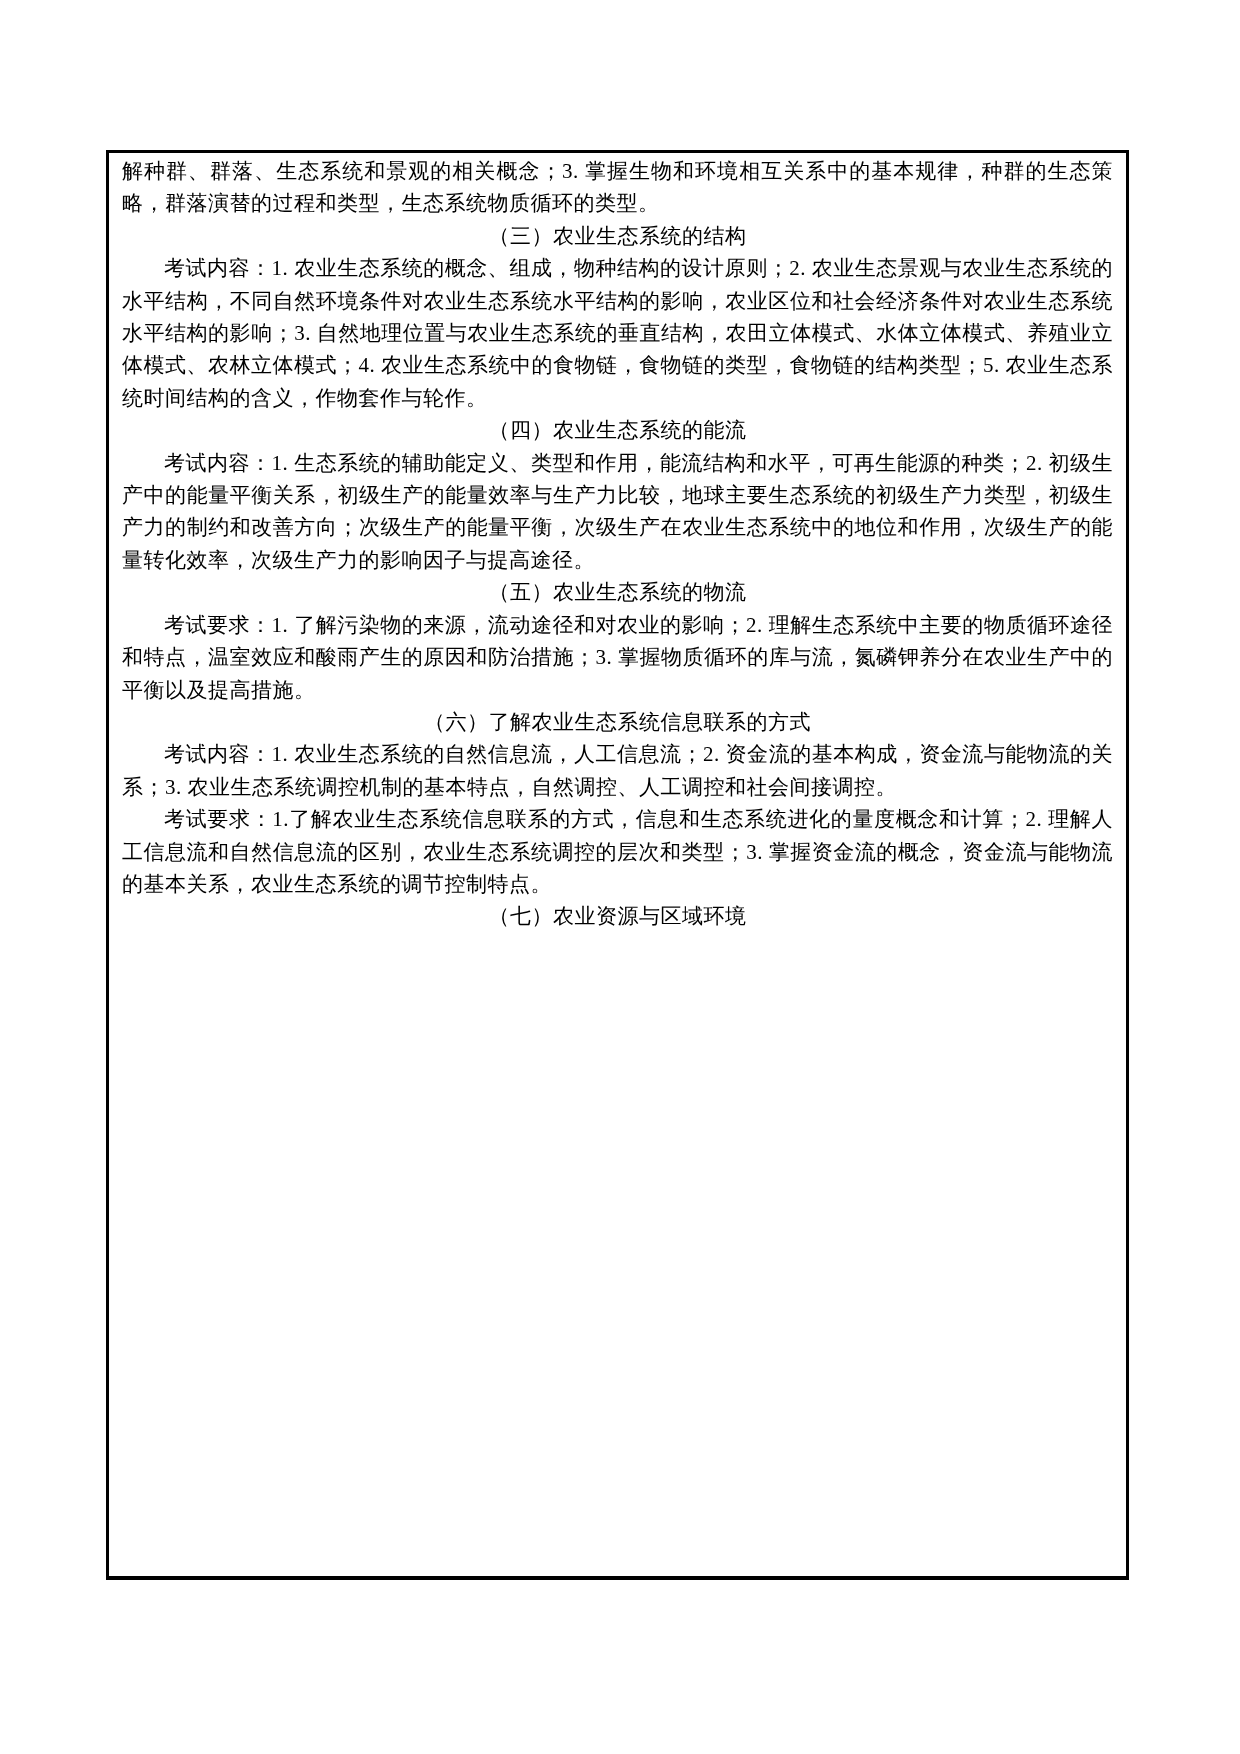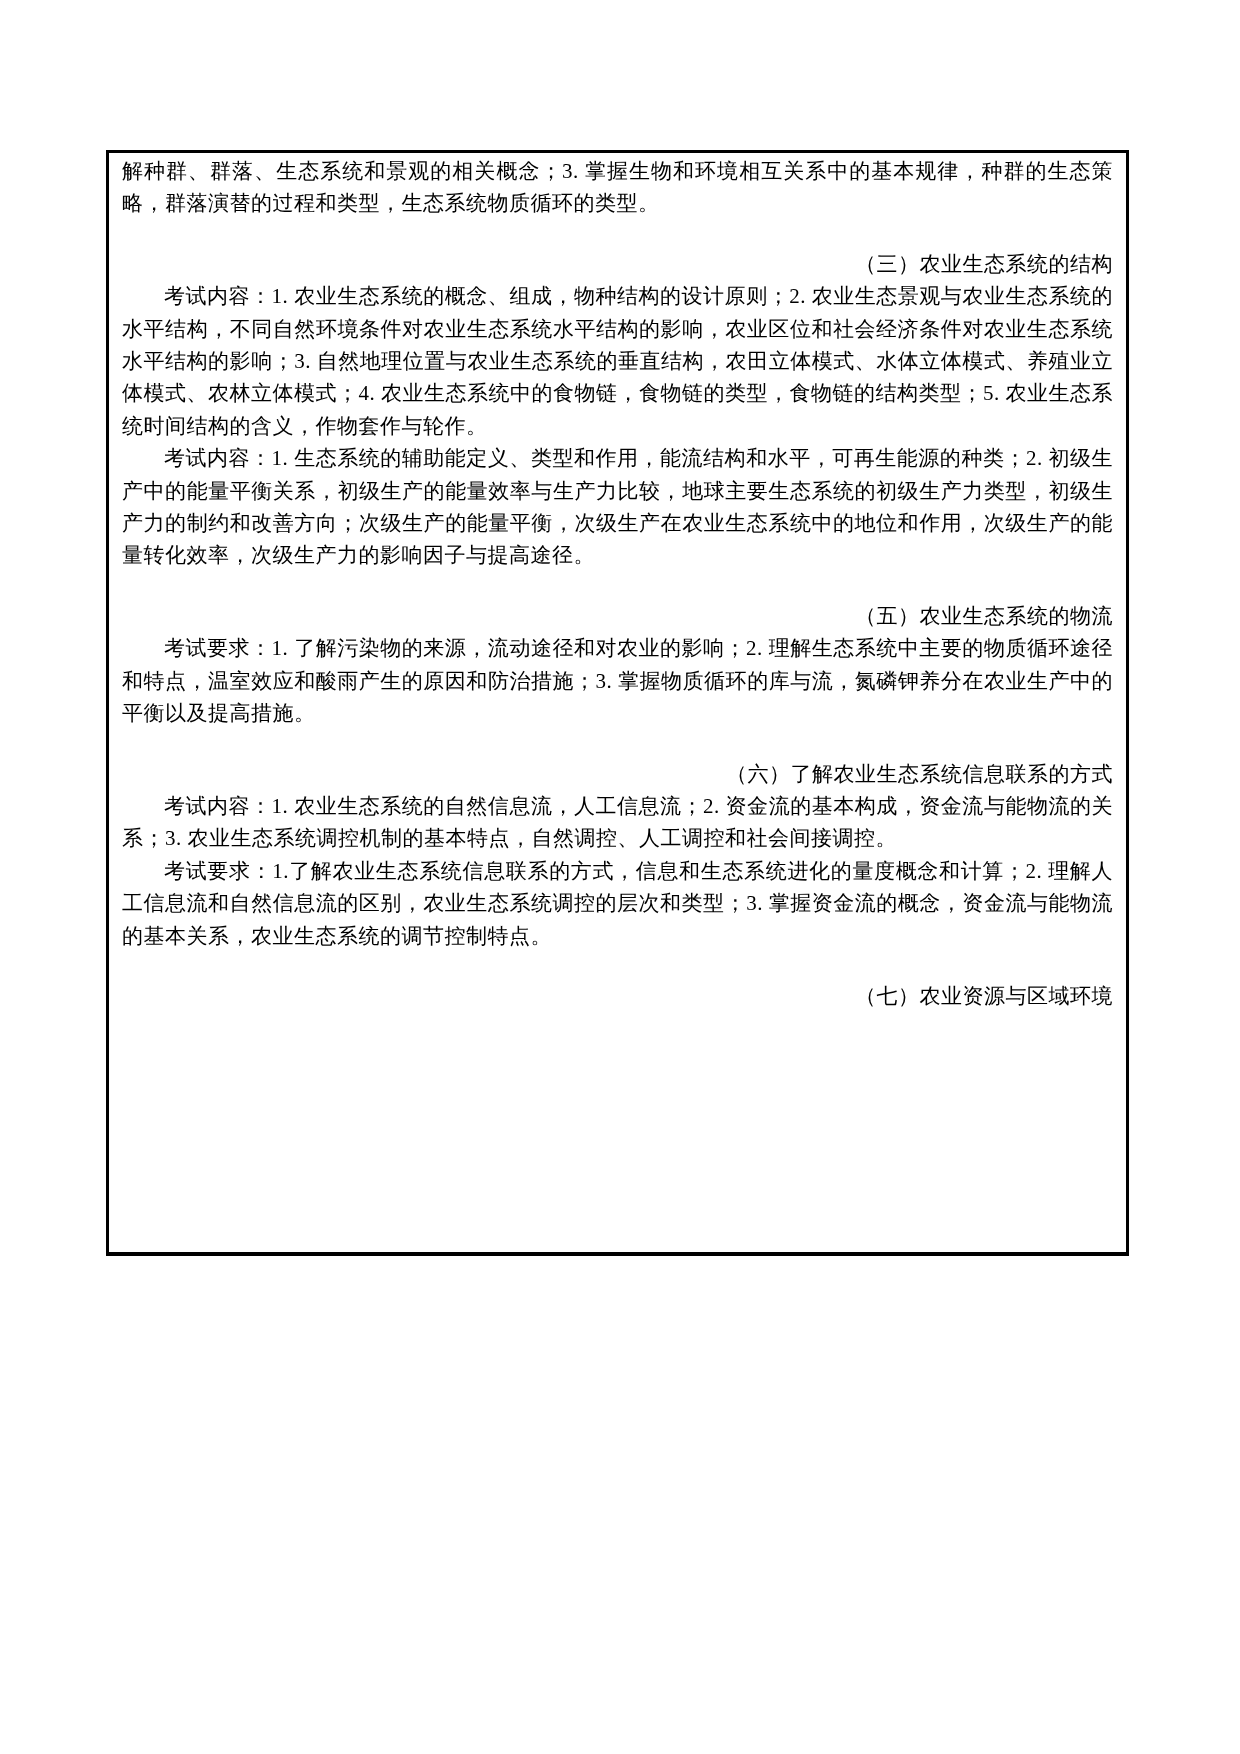--- a/index.html
+++ b/index.html
@@ -14,21 +14,21 @@
     background: #ffffff;
     overflow: hidden;
     font-family: "Liberation Serif", "DejaVu Serif", serif;
     color: #000000;
   }
   .content-box {
     position: absolute;
     left: 106px;
     top: 150px;
     width: 1023px;
-    height: 1106px;
+    height: 1430px;
     box-sizing: border-box;
     border: 3px solid #000000;
     border-bottom-width: 4px;
     padding: 2px 13px 10px 13px;
     overflow: hidden;
   }
   .doc-body {
     width: 100%;
   }
   .para, .heading {
@@ -38,33 +38,33 @@
     text-align: justify;
     text-justify: inter-ideograph;
     letter-spacing: 0.5px;
     word-break: break-all;
     color: #000000;
   }
   .para.indent {
     text-indent: 2em;
   }
   .heading {
-    text-align: right;
-    margin-top: 28px;
+    text-align: center;
   }
 </style>
 </head>
 <body>
 
 <div class="page">
   <div class="content-box">
     <div class="doc-body">
         <div class="para">解种群、群落、生态系统和景观的相关概念；3. 掌握生物和环境相互关系中的基本规律，种群的生态策略，群落演替的过程和类型，生态系统物质循环的类型。</div>
         <div class="heading">（三）农业生态系统的结构</div>
         <div class="para indent">考试内容：1. 农业生态系统的概念、组成，物种结构的设计原则；2. 农业生态景观与农业生态系统的水平结构，不同自然环境条件对农业生态系统水平结构的影响，农业区位和社会经济条件对农业生态系统水平结构的影响；3. 自然地理位置与农业生态系统的垂直结构，农田立体模式、水体立体模式、养殖业立体模式、农林立体模式；4. 农业生态系统中的食物链，食物链的类型，食物链的结构类型；5. 农业生态系统时间结构的含义，作物套作与轮作。</div>
+        <div class="heading">（四）农业生态系统的能流</div>
         <div class="para indent">考试内容：1. 生态系统的辅助能定义、类型和作用，能流结构和水平，可再生能源的种类；2. 初级生产中的能量平衡关系，初级生产的能量效率与生产力比较，地球主要生态系统的初级生产力类型，初级生产力的制约和改善方向；次级生产的能量平衡，次级生产在农业生态系统中的地位和作用，次级生产的能量转化效率，次级生产力的影响因子与提高途径。</div>
         <div class="heading">（五）农业生态系统的物流</div>
         <div class="para indent">考试要求：1. 了解污染物的来源，流动途径和对农业的影响；2. 理解生态系统中主要的物质循环途径和特点，温室效应和酸雨产生的原因和防治措施；3. 掌握物质循环的库与流，氮磷钾养分在农业生产中的平衡以及提高措施。</div>
         <div class="heading">（六）了解农业生态系统信息联系的方式</div>
         <div class="para indent">考试内容：1. 农业生态系统的自然信息流，人工信息流；2. 资金流的基本构成，资金流与能物流的关系；3. 农业生态系统调控机制的基本特点，自然调控、人工调控和社会间接调控。</div>
         <div class="para indent">考试要求：1.了解农业生态系统信息联系的方式，信息和生态系统进化的量度概念和计算；2. 理解人工信息流和自然信息流的区别，农业生态系统调控的层次和类型；3. 掌握资金流的概念，资金流与能物流的基本关系，农业生态系统的调节控制特点。</div>
         <div class="heading">（七）农业资源与区域环境</div>
       </div>
   </div>
 </div>

